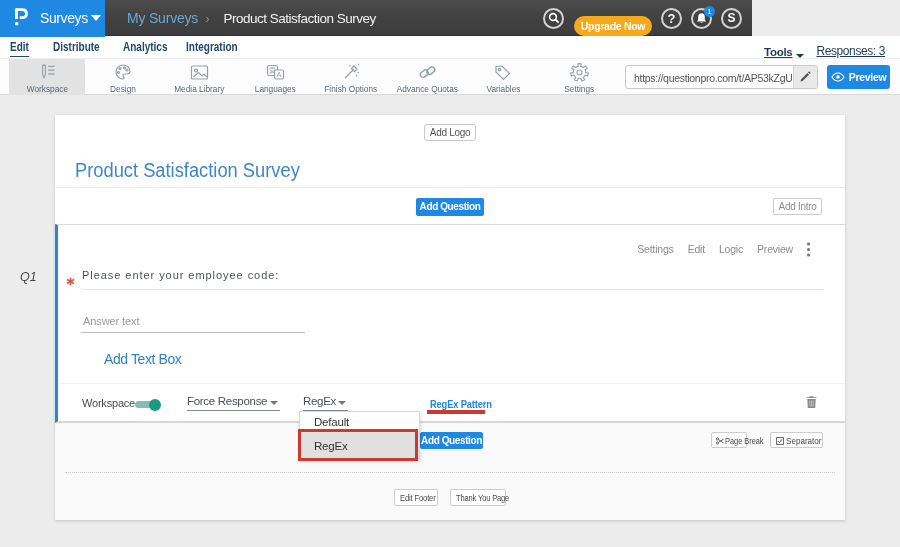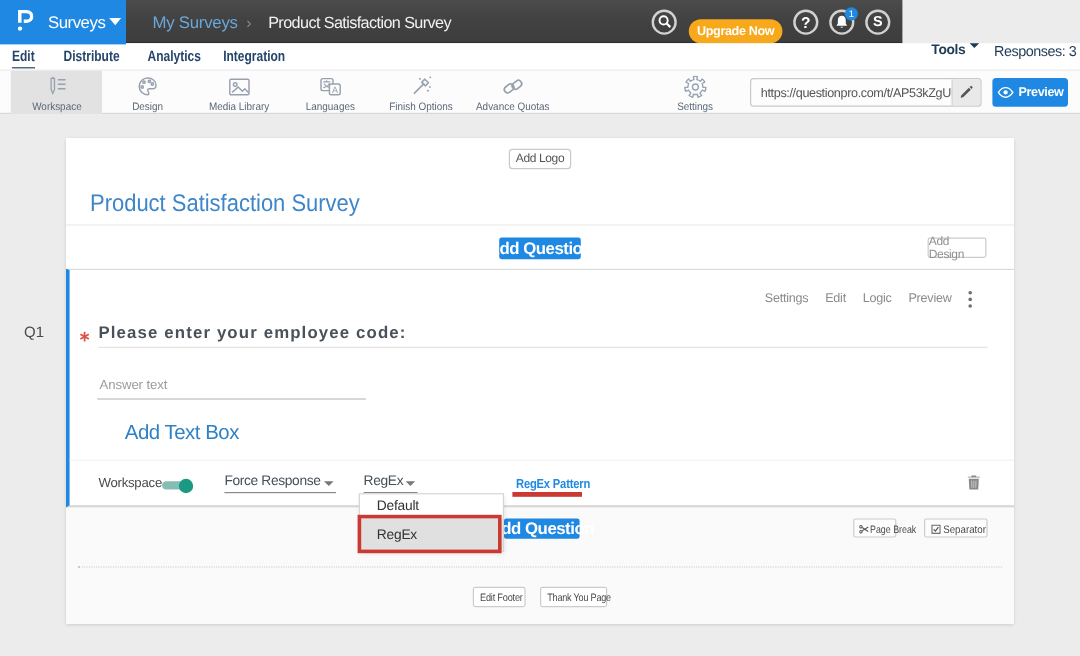--- a/index.html
+++ b/index.html
@@ -17,55 +17,55 @@
 .crumb .title { color:#f2f2f2; font-size:13.5px; letter-spacing:-.5px; }
 .tb-right { position:absolute; right:10px; top:0; height:36px; display:flex; align-items:center; }
 .circ { width:21px; height:21px; border:2px solid rgba(235,235,235,.85); border-radius:50%; display:flex; align-items:center; justify-content:center; color:#fff; position:relative; }
 .upgrade { width:78px; height:20px; background:#f7a81b; border-radius:10px; color:#fff; font-size:10.5px; font-weight:bold; letter-spacing:-.3px; display:flex; align-items:center; justify-content:center; margin:16px 9px 0 10px; }
 .badge { position:absolute; top:-4px; right:-5px; width:11px; height:11px; background:#1e88e2; border-radius:50%; color:#fff; font-size:8px; display:flex; align-items:center; justify-content:center; }
 
 
 .navbar { position:absolute; left:0; top:36px; width:900px; height:22px; background:#fff;padding-left:12px; }
 .tab { position:absolute; top:4px; color:#25456b; font-size:12.5px; font-weight:bold; transform:scaleX(.8); transform-origin:0 0; white-space:nowrap; }
 .tab.edit { border-bottom:1.5px solid #25456b; padding-bottom:2px; }
-.nav-right { position:absolute; right:3px; top:0; height:22px; display:flex; align-items:flex-start; color:#1f3a57; font-size:12px; }
+.nav-right { position:absolute; right:15px; top:0; height:22px; display:flex; align-items:flex-end; color:#1f3a57; font-size:12px;text-decoration:underline; }
 .tools-caret { display:inline-block; width:0; height:0; border-left:4px solid transparent; border-right:4px solid transparent; border-top:4.5px solid #1f3a57; margin-left:4px; }
 
 
 .toolbar { position:absolute; left:0; top:58px; width:900px; height:37px; background:#fcfcfc; border-top:1px solid #eeeeee; border-bottom:1px solid #d8d8d8; }
 .tcell { position:absolute; top:0; width:76px; height:36px; display:flex; flex-direction:column; align-items:center; justify-content:flex-start; padding-top:4px; }
 .tcell.sel { background:#e2e2e2; }
 .tcell .lbl { font-size:9px; color:#5a6878; margin-top:2px; white-space:nowrap; transform:scaleX(.92); }
 .tcell svg { display:block; }
 .urlbox { position:absolute; left:625px; top:6px; width:193px; height:24px; background:#fdfdfd; border:1px solid #c9c9c9; border-radius:3px; overflow:hidden; }
 .urlbox .u { position:absolute; left:8px; top:6px; font-size:10.5px; letter-spacing:-.3px; color:#555; white-space:nowrap; width:168px; overflow:hidden; }
 .urlbox svg { position:absolute; right:6px; top:5px; }
 .previewbtn { position:absolute; left:827px; top:6px; width:63px; height:24px; background:#1e88e2; border-radius:3px; color:#fff; font-size:10.5px; font-weight:bold; letter-spacing:-.3px; display:flex; align-items:center; justify-content:center; }
 .previewbtn svg { margin-right:4px; }
 
 
 .card { position:absolute; left:55px; top:115px; width:790px; height:405px; background:#fff; box-shadow:0 1px 3px rgba(0,0,0,.18); }
 .addlogo { position:absolute; left:369px; top:9px; width:52px; height:17px; background:#fff; border:1px solid #c9c9c9; border-radius:3px; font-size:10px; letter-spacing:-.3px; color:#555; display:flex; align-items:center; justify-content:center; }
 .stitle { position:absolute; left:20px; top:44px; font-size:20px; color:#3f86c8; transform:scaleX(.915); transform-origin:0 0; white-space:nowrap; }
 .hline1 { position:absolute; left:0; top:72px; width:790px; border-top:1px solid #ececec; }
-.bluebtn { white-space:nowrap; background:#1e88e2; border-radius:2px; color:#fff; font-size:14px; font-weight:bold; letter-spacing:-.4px; width:68px; height:17.5px; display:flex; align-items:center; justify-content:center; }
+.bluebtn { white-space:nowrap; background:#1e88e2; border-radius:2px; color:#fff; font-size:10px; font-weight:bold; letter-spacing:-.4px; width:68px; height:17.5px; display:flex; align-items:center; justify-content:center; }
 .addq1 { position:absolute; left:361px; top:83px; }
 .addintro { position:absolute; left:718px; top:83px; width:49px; height:17px; background:#fff; border:1px solid #ccc; border-radius:2px; font-size:10px; letter-spacing:-.3px; color:#8f8f8f; display:flex; align-items:center; justify-content:center; }
 
 
 .qblock { position:absolute; left:0; top:108.5px; width:790px; height:199px; background:#fff; border-left:3px solid #1e88e2; border-top:1px solid #dadada; border-bottom:2px solid #d6d6d6; }
 .qhdr { position:absolute; right:35px; top:18.5px; display:flex; align-items:center; color:#8b8b8b; font-size:10.5px; letter-spacing:-.2px; }
 .qhdr span { margin-left:14px; }
 .vdots { width:3px; height:3px; background:#707070; border-radius:50%; box-shadow:0 5.5px 0 #707070, 0 -5.5px 0 #707070; margin-left:14px; }
 .ast { position:absolute; left:8px; top:47.5px; }
-.qtext { position:absolute; left:24px; top:44.5px; font-size:14px; font-weight:bold; color:#49525a; letter-spacing:.95px; white-space:nowrap; }
+.qtext { position:absolute; left:24px; top:44.5px; font-size:11px; font-weight:normal; color:#49525a; letter-spacing:.95px; white-space:nowrap; }
 .qunder { position:absolute; left:24px; right:22px; top:64.5px; border-top:1px solid #e3e3e3; }
 .anstext { position:absolute; left:25px; top:90.5px; font-size:11px; color:#9b9b9b; letter-spacing:-.1px; }
 .ansline { position:absolute; left:23px; top:107.5px; width:224px; border-top:1px solid #bdbdbd; }
-.addtb { position:absolute; left:46px; top:126.5px; font-size:17px; color:#2e81c5; letter-spacing:-.4px; }
+.addtb { position:absolute; left:46px; top:126.5px; font-size:14px; color:#2e81c5; letter-spacing:-.4px; }
 .vline { position:absolute; left:0; top:158.5px; width:787px; border-top:1px solid #f2f2f2; }
 .vlabel { position:absolute; left:24px; top:172.5px; font-size:11px; color:#4a4a4a; letter-spacing:-.2px; }
 .toggle { position:absolute; left:77px; top:176.5px; width:24px; height:7px; background:#85bdb4; border-radius:4px; }
 .toggle .knob { position:absolute; right:-1.5px; top:-2.5px; width:12px; height:12px; background:#1a9a82; border-radius:50%; }
 .sel1 { position:absolute; left:129px; top:170.5px; width:93px; border-bottom:1px solid #8a8a8a; height:15.5px; font-size:11.5px; color:#46505a; letter-spacing:-.3px; }
 .sel1 .arr, .sel2 .arr { position:absolute; right:2px; top:6px; width:0; height:0; border-left:4px solid transparent; border-right:4px solid transparent; border-top:4.5px solid #777; }
 .sel2 { position:absolute; left:245px; top:170.5px; width:45px; border-bottom:1px solid #8a8a8a; height:15.5px; font-size:11.5px; color:#46505a; letter-spacing:-.3px; }
 .regexlink { position:absolute; left:372px; top:173.5px; font-size:11px; font-weight:bold; color:#1e88e2; letter-spacing:-.2px; transform:scaleX(.85); transform-origin:0 0; white-space:nowrap; }
 .trash { position:absolute; left:747px; top:170.5px; }
 
@@ -73,21 +73,21 @@
 .botsec { position:absolute; left:0; top:308px; width:790px; height:97px; background:#fafafa; }
 .addq2 { position:absolute; left:365px; top:8.5px; width:63px; }
 .minibtn { white-space:nowrap; position:absolute; top:9px; height:16px; background:#fdfdfd; border:1px solid #ccc; border-radius:2px; font-size:8.5px; letter-spacing:-.2px; color:#4a4a4a; display:flex; align-items:center; justify-content:center; }
 .minibtn svg { margin-right:2.5px; flex:none; }
 .pgbrk { left:656px; width:36px; }
 .sepbtn { left:715px; width:53px; }
 .dotline { position:absolute; left:10px; right:10px; top:49px; border-top:1px dotted #ccc; }
 .footbtns { position:absolute; left:0; top:66px; width:790px; display:flex; justify-content:center; gap:12px; }
 .footbtns div { white-space:nowrap; height:17px; background:#fff; border:1px solid #ccc; border-radius:2px; font-size:9px; letter-spacing:-.2px; color:#4a4a4a; display:flex; align-items:center; justify-content:center; }
 
-.q1label { position:absolute; left:20px; top:270px; font-size:12.5px; color:#4a4a4a; }
+.q1label { position:absolute; left:20px; top:270px; font-size:12.5px; color:#4a4a4a;font-style:italic; }
 
 
 .menu { position:absolute; left:299px; top:411px; width:121px; background:#fff; border:1px solid #d6d6d6; box-shadow:1px 2px 4px rgba(0,0,0,.12); z-index:5; }
 .menu .it1 { height:20px; font-size:11.5px; color:#333; padding-left:14px; display:flex; align-items:center; letter-spacing:-.2px; }
 .menu .it2 { height:27px; font-size:11.5px; color:#333; padding-left:14px; display:flex; align-items:center; background:#e0e0e0; letter-spacing:-.2px; }
 .redrect { position:absolute; left:298px; top:429px; width:120px; height:31.5px; border:3px solid #ca3a33; z-index:6; }
 .redline { position:absolute; left:427px; top:410px; width:58px; height:3.5px; background:#ca3a33; z-index:6; }
 </style>
 </head>
 <body>
@@ -205,20 +205,29 @@
           <path d="M12.5 6.5 L4 15"></path>
           <path d="M13 3 L16 6 L13.5 8.5 L10.5 5.5 Z"></path>
           <line x1="16.5" y1="9.5" x2="18" y2="9.5"></line>
           <line x1="15" y1="12" x2="16.2" y2="13.2"></line>
           <line x1="9" y1="2" x2="9" y2="3.5"></line>
           <line x1="17" y1="2" x2="18" y2="1"></line>
         </g>
       </svg>
     <span class="lbl">Finish Options</span>
   </div>
+  <div class="tcell" style="left:465px;">
+    <svg width="20" height="19" viewBox="0 0 20 19">
+        <g stroke="#97a1ae" stroke-width="1.2" fill="none">
+          <path d="M3 3.5 L9 3 L16.5 10.5 L10.5 16.5 L3 9 Z"></path>
+          <circle cx="6.5" cy="6.5" r="1.2"></circle>
+        </g>
+      </svg>
+    <span class="lbl">Variables</span>
+  </div>
   <div class="tcell" style="left:541px;">
     <svg width="19" height="19" viewBox="0 0 20 20">
         <g fill="none" stroke="#98a2b0" stroke-width="1.2" stroke-linejoin="round">
           <path d="M8.26 0.86 A9.3 9.3 0 0 1 11.74 0.86 L11.24 3.52 A6.6 6.6 0 0 1 14.30 4.99 L16.06 2.94 A9.3 9.3 0 0 1 18.23 5.67 L15.84 6.92 A6.6 6.6 0 0 1 16.60 10.24 L19.29 10.33 A9.3 9.3 0 0 1 18.52 13.73 L16.05 12.65 A6.6 6.6 0 0 1 13.93 15.30 L15.53 17.47 A9.3 9.3 0 0 1 12.39 18.99 L11.70 16.38 A6.6 6.6 0 0 1 8.30 16.38 L7.61 18.99 A9.3 9.3 0 0 1 4.47 17.47 L6.07 15.30 A6.6 6.6 0 0 1 3.95 12.65 L1.48 13.73 A9.3 9.3 0 0 1 0.71 10.33 L3.40 10.24 A6.6 6.6 0 0 1 4.16 6.92 L1.77 5.67 A9.3 9.3 0 0 1 3.94 2.94 L5.70 4.99 A6.6 6.6 0 0 1 8.76 3.52 Z"></path>
           <circle cx="10" cy="10" r="2.6"></circle>
         </g>
       </svg>
     <span class="lbl">Settings</span>
   </div>
   <div class="urlbox">
@@ -235,21 +244,21 @@
       </svg>
     Preview
   </div>
 </div>
 
 <div class="card">
   <div class="addlogo">Add Logo</div>
   <div class="stitle">Product Satisfaction Survey</div>
   <div class="hline1"></div>
   <div class="bluebtn addq1">Add Question</div>
-  <div class="addintro">Add Design</div>
+  <div class="addintro">Add Intro</div>
 
   <div class="qblock">
     <div class="qhdr">
         <span style="margin-left:0;">Settings</span>
         <span>Edit</span>
         <span>Logic</span>
         <span>Preview</span>
         <span class="vdots"></span>
       </div>
     <div class="ast"><svg width="9" height="9" viewBox="0 0 9 9">

